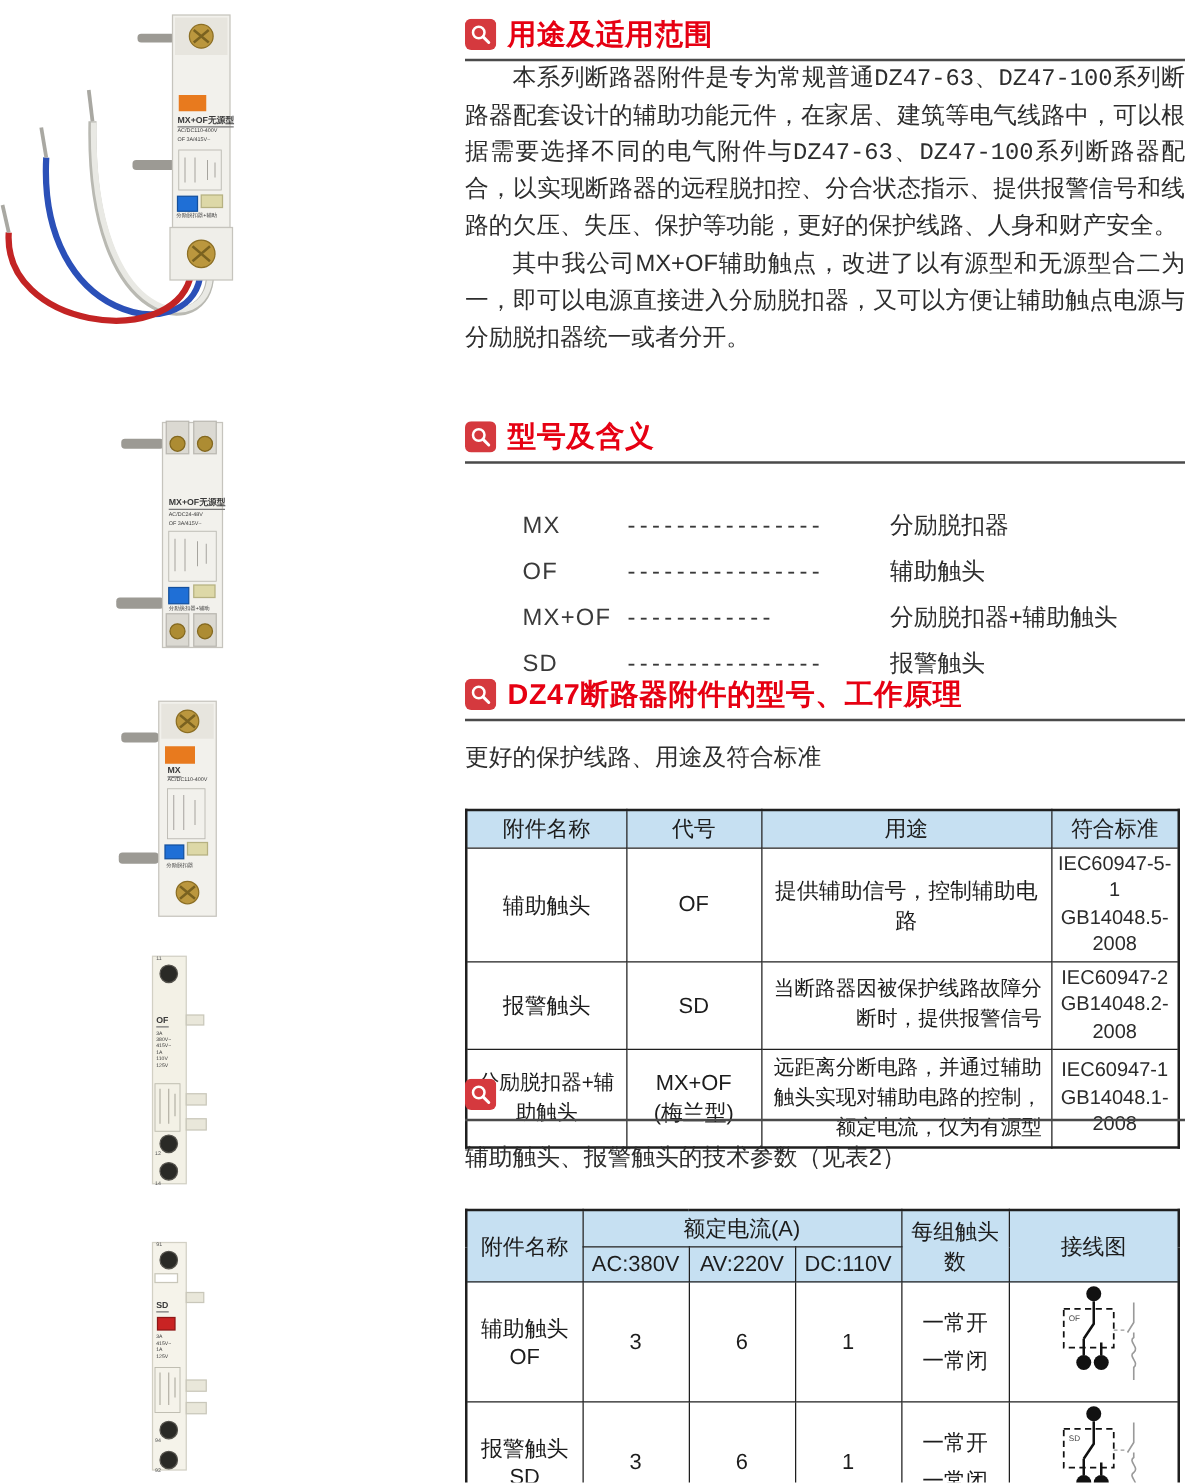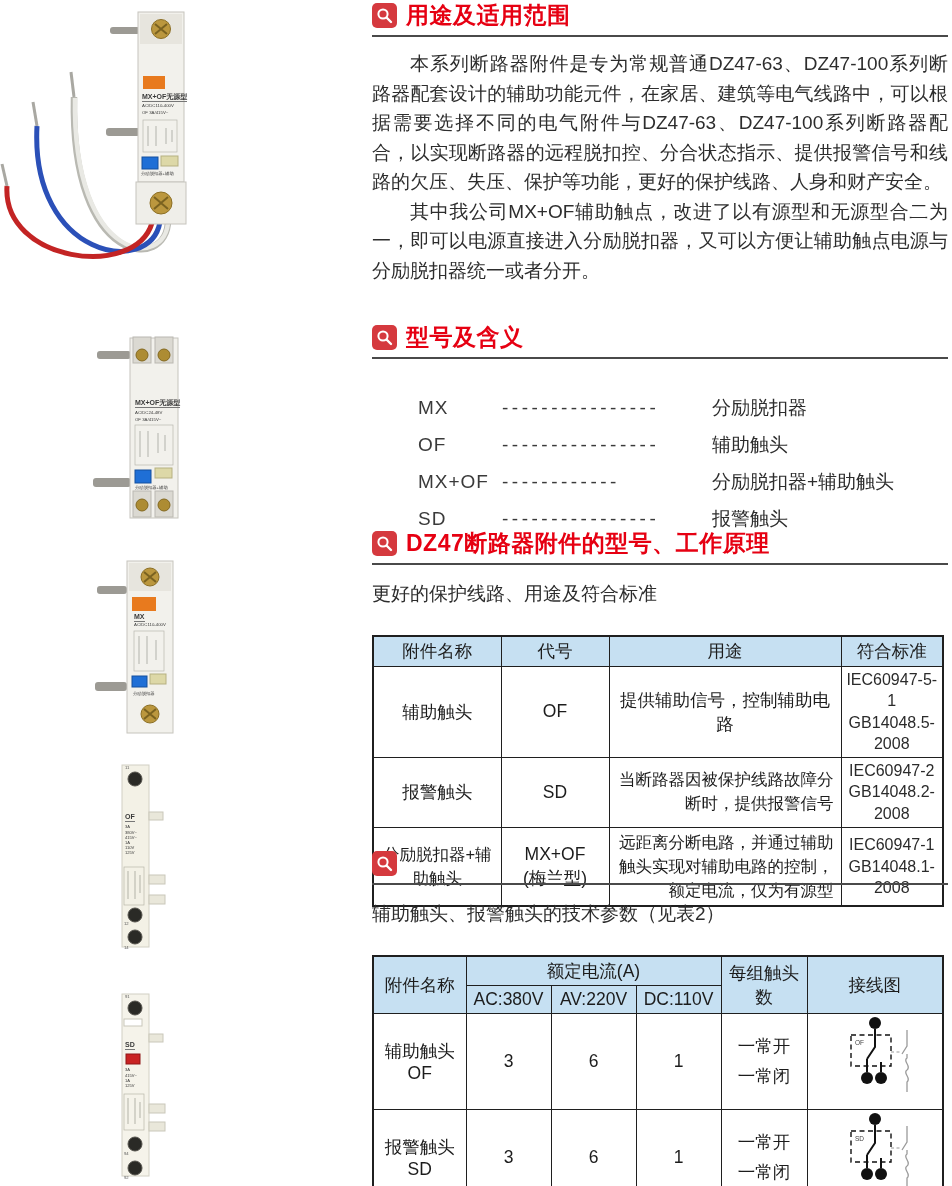--- a/index.html
+++ b/index.html
@@ -11,29 +11,29 @@
   
   .product{position:absolute;}
   .product svg{position:absolute;left:0;top:0;}
   .tx{position:absolute;color:#3a3a3a;line-height:1.1;white-space:nowrap;}
   .tx.lbl{font-weight:bold;font-size:7px;border-bottom:0.5px solid #777;}
   .tx.sm{font-size:6px;transform:scale(0.72);transform-origin:0 0;}
   .tx.specs{font-size:6px;transform:scale(0.68);transform-origin:0 0;white-space:pre-line;line-height:1.25;}
   .tx.term{font-size:6px;transform:scale(0.7);transform-origin:0 0;color:#555;}
 
   
-  .right-col{position:absolute;left:372px;top:0;width:576px;height:914px;}
+  .right-col{position:absolute;left:372px;top:12px;width:576px;height:914px;}
   .sec{position:absolute;left:0;width:576px;}
   .sec-head{display:flex;align-items:center;gap:9px;height:30px;}
   .sec-head .badge{width:25px;height:25px;flex:0 0 25px;}
   .sec-title{margin:0;font-size:23px;line-height:28px;color:#e60012;font-weight:bold;letter-spacing:0.5px;}
   .rule{height:2px;background:#4a4a4a;margin-top:5px;}
 
   .para{font-size:19px;line-height:29.5px;text-indent:2em;margin:0;color:#2d2d2d;text-align:justify;}
-  .para.first{margin-top:12px;}
+  .para.first{font-family:Liberation Mono, monospace;}
 
   .model-list{margin-top:36px;padding-left:46px;font-size:19px;}
   .model-row{display:flex;align-items:baseline;margin-bottom:11px;}
   .model-code{width:74px;letter-spacing:1px;color:#3a3a3a;}
   .model-dashes{width:200px;margin:0 10px;letter-spacing:3.5px;white-space:nowrap;overflow:hidden;color:#3a3a3a;}
   .model-meaning{color:#2d2d2d;}
 
   .caption{font-size:19px;margin-top:16px;color:#2d2d2d;}
 
   table{border-collapse:collapse;margin-top:8px;table-layout:fixed;width:570px;}

